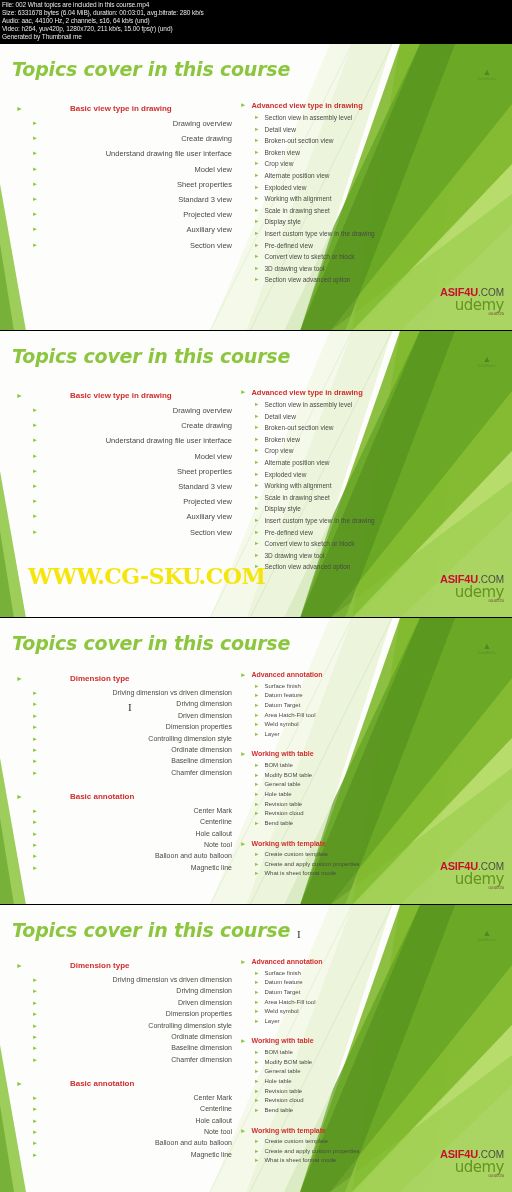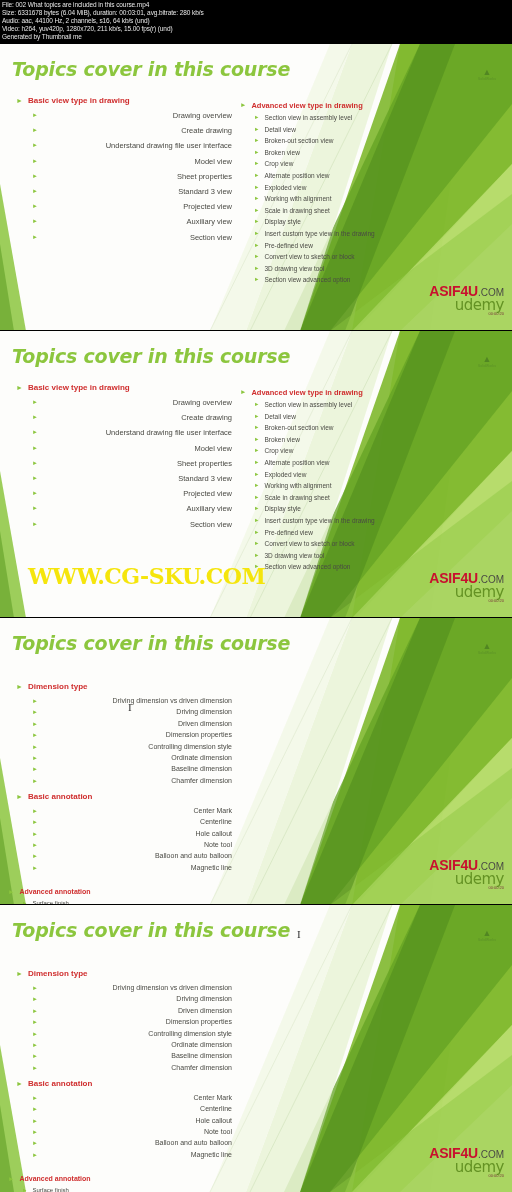--- a/index.html
+++ b/index.html
@@ -78,51 +78,51 @@
   }
   .bullet {
     flex:0 0 auto;
     margin-right:5px;
     color:#8cc63e;
     line-height:1;
   }
   .h-item .bullet { color:#8cc63e; }
 
   
-  .col-left .h-item { font-size:8px; margin-top:8px; }
+  .col-left .h-item { font-size:8px; margin-top:16px;gap:42px; }
   .col-left .h-item .bullet { font-size:7px; margin-top:1px; }
   .col-left .s-item { font-size:7.5px; padding-left:16px; margin-bottom:6.2px;justify-content:space-between; }
   .col-left .s-item .bullet { font-size:6px; margin-top:1px; }
   .col-left .h-item + .s-item { margin-top:6px; }
 
   
   .col-right .h-item { font-size:7.5px; margin-top:13px; }
   .col-right .h-item .bullet { font-size:6.5px; margin-top:1px; }
   .col-right .s-item { font-size:6.5px; padding-left:14px; margin-bottom:4.6px; }
   .col-right .s-item .bullet { font-size:5.5px; margin-top:1px; }
   .col-right .h-item + .s-item { margin-top:4px; }
 
   
   .dense .col-left .s-item { font-size:7px; margin-bottom:4.4px; }
   .dense .col-right .s-item { font-size:6px; margin-bottom:3.2px; }
   .dense .col-right .h-item { font-size:7px; }
   .dense .col-left .h-item { font-size:8px; }
-  .dense .cols { top:56px;flex-direction:column; }
+  .dense .cols { top:40px; }
 
   
   .brand {
     position:absolute;
     right:8px; bottom:14px;
     text-align:right;
     line-height:1;
   }
   .brand-asif {
     font-family:"Liberation Sans", sans-serif;
     font-weight:bold;
-    font-size:14px;
+    font-size:11px;
     color:#c8102e;
     letter-spacing:-0.2px;
   }
   .brand-com {
     font-family:"Liberation Sans", sans-serif;
     font-size:10px;
     color:#4a4a44;
     letter-spacing:0px;
   }
   .brand-udemy {

